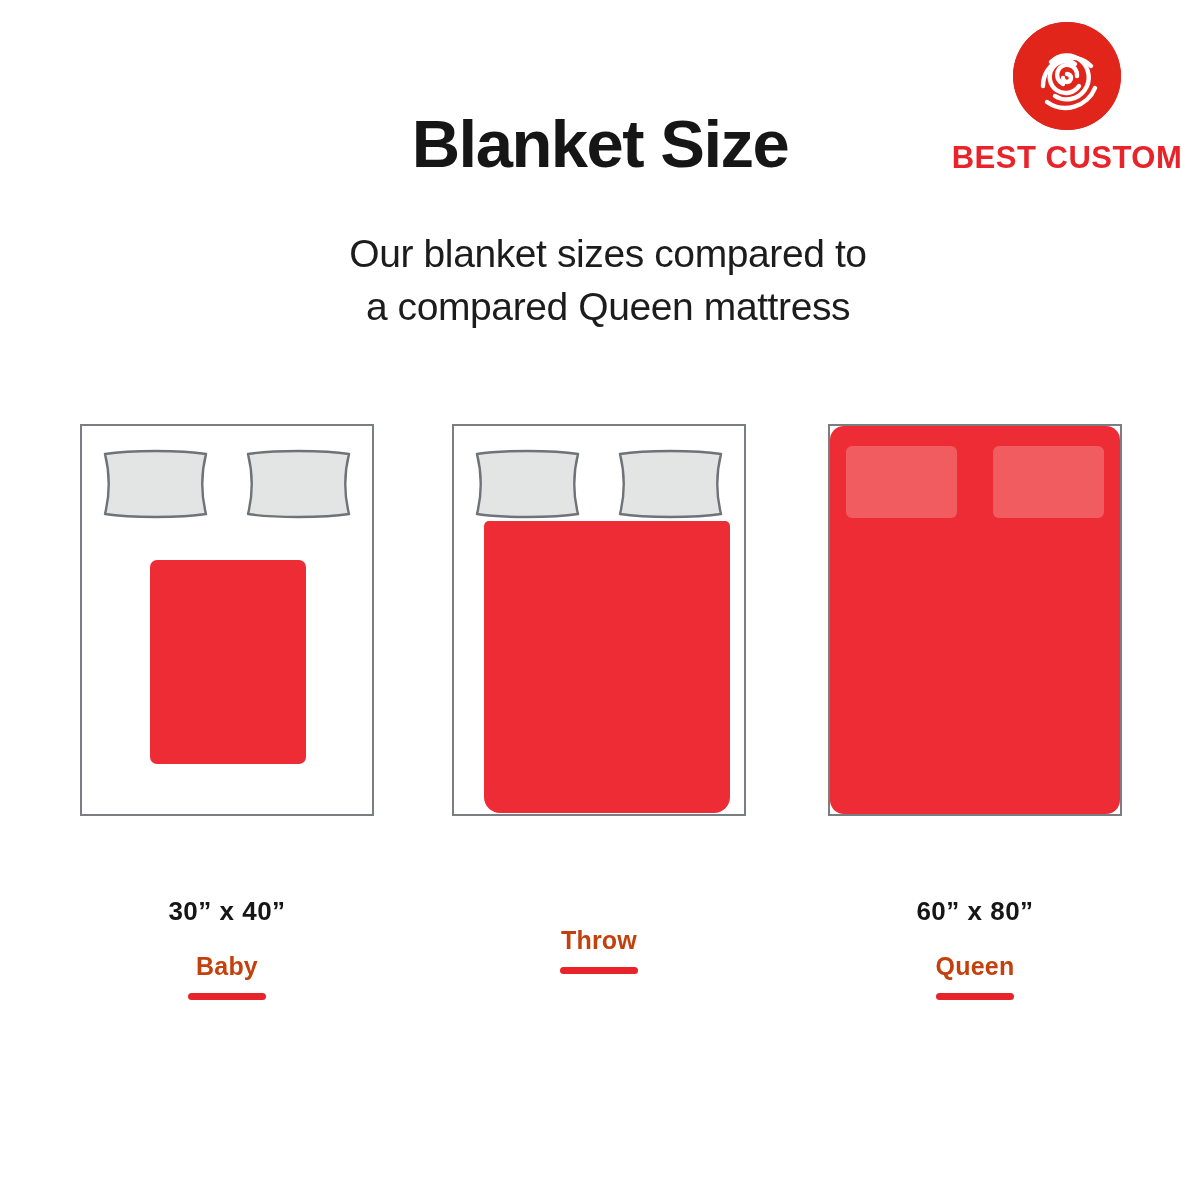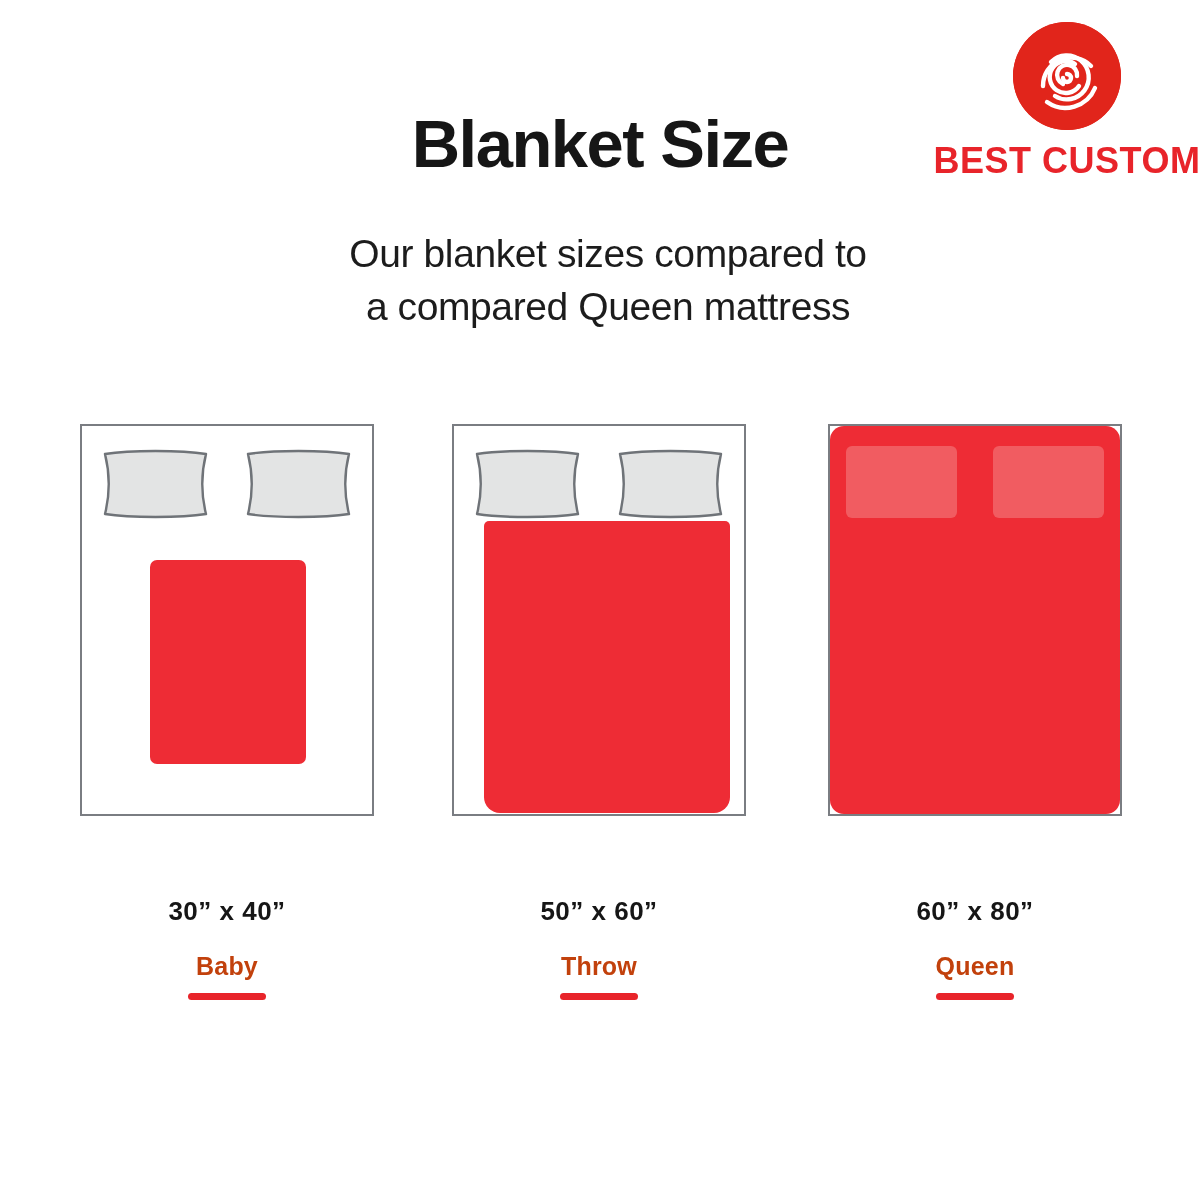--- a/index.html
+++ b/index.html
@@ -33,21 +33,21 @@
     width: 108px;
     height: 108px;
     border-radius: 50%;
     background: #E1251B;
     display: block;
     position: relative;
   }
   .brand-mark svg { display: block; width: 108px; height: 108px; }
   .brand-name {
     margin-top: 10px;
-    font-size: 36px;
+    font-size: 31px;
     font-weight: bold;
     letter-spacing: 0.5px;
     color: #E8242A;
     font-family: "Liberation Sans", sans-serif;
     white-space: nowrap;
   }
 
   
   .title {
     position: absolute;
@@ -246,21 +246,20 @@
 
   <div class="captions">
 
     <div class="caption" id="caption-0">
       <div class="caption-dims">30” x 40”</div>
       <div class="caption-name">Baby</div>
       <div class="caption-rule"></div>
     </div>
 
     <div class="caption" id="caption-1">
-      <div class="caption-dims">50” x 60”</div>
       <div class="caption-name">Throw</div>
       <div class="caption-rule"></div>
     </div>
 
     <div class="caption" id="caption-2">
       <div class="caption-dims">60” x 80”</div>
       <div class="caption-name">Queen</div>
       <div class="caption-rule"></div>
     </div>
 

